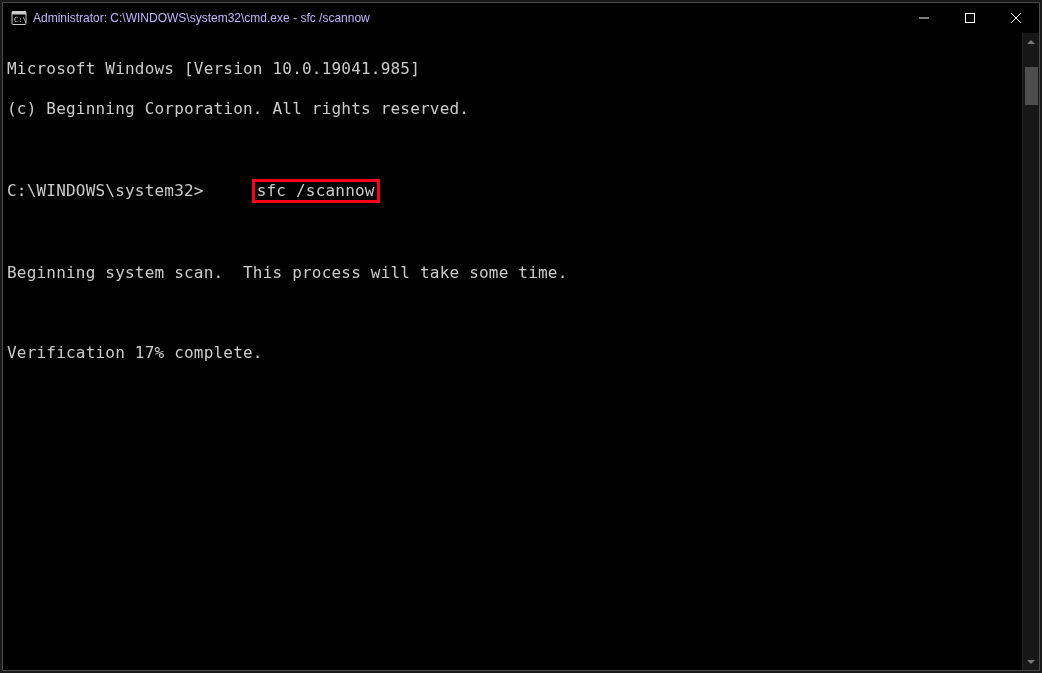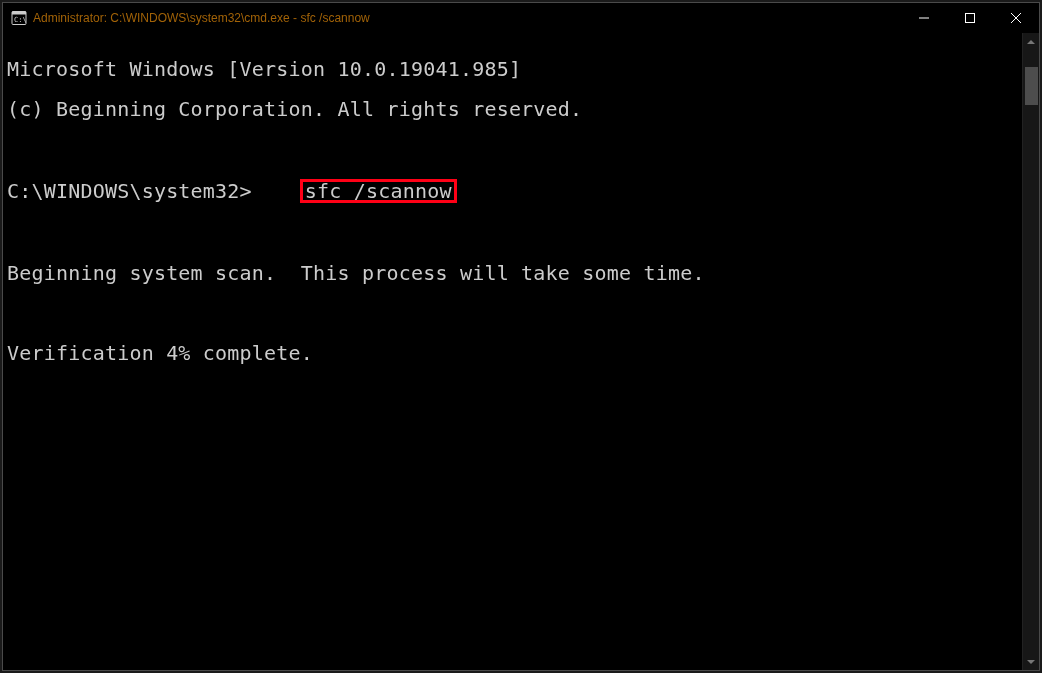--- a/index.html
+++ b/index.html
@@ -30,42 +30,42 @@
     user-select: none;
   }
   .titlebar-icon {
     width: 16px; height: 16px;
     margin: 0 6px 0 8px;
     display: inline-flex;
     align-items: center; justify-content: center;
   }
   .titlebar-title {
     flex: 0 0 auto;
-    color: #a16207;
+    color: #c4b5fd;
     font-weight: 400;
   }
   .titlebar-spacer { flex: 1; }
   .winbtn {
     width: 46px; height: 30px;
     display: flex; align-items: center; justify-content: center;
     color: #fff;
   }
 
   .client {
     flex: 1;
     display: flex;
     background: #000;
     position: relative;
   }
   .console {
     flex: 1;
     padding: 6px 4px 4px 4px;
     color: #ccc;
     font-family: Consolas, "Lucida Console", monospace;
-    font-size: 20px;
+    font-size: 16px;
     line-height: 20px;
     white-space: pre;
     letter-spacing: 0.2px;
   }
   .console .line { display: block; min-height: 20px; }
   .highlight-box {
     border: 3px solid #ff0016;
     padding: 0 2px;
     display: inline-block;
     line-height: 18px;
@@ -124,21 +124,21 @@
 
   <div class="client">
     <div class="console">
 <span class="line">Microsoft Windows [Version 10.0.19041.985]</span>
 <span class="line">(c) Beginning Corporation. All rights reserved.</span>
 <span class="line"></span>
 <span class="line"><span>C:\WINDOWS\system32&gt;</span><span class="highlight-box">sfc /scannow</span></span>
 <span class="line"></span>
 <span class="line">Beginning system scan.  This process will take some time.</span>
 <span class="line"></span>
-<span class="line">Verification 4% complete.</span>
+<span class="line">Verification 17% complete.</span>
     </div>
 
     <div class="scrollbar">
       <div class="scroll-arrow">
         <svg width="8" height="4" viewBox="0 0 8 4">
             <polygon points="4,0 8,4 0,4" fill="#777"></polygon>
           </svg>
       </div>
       <div class="scroll-thumb"></div>
       <div class="scroll-arrow" style="position:absolute;bottom:0;">

